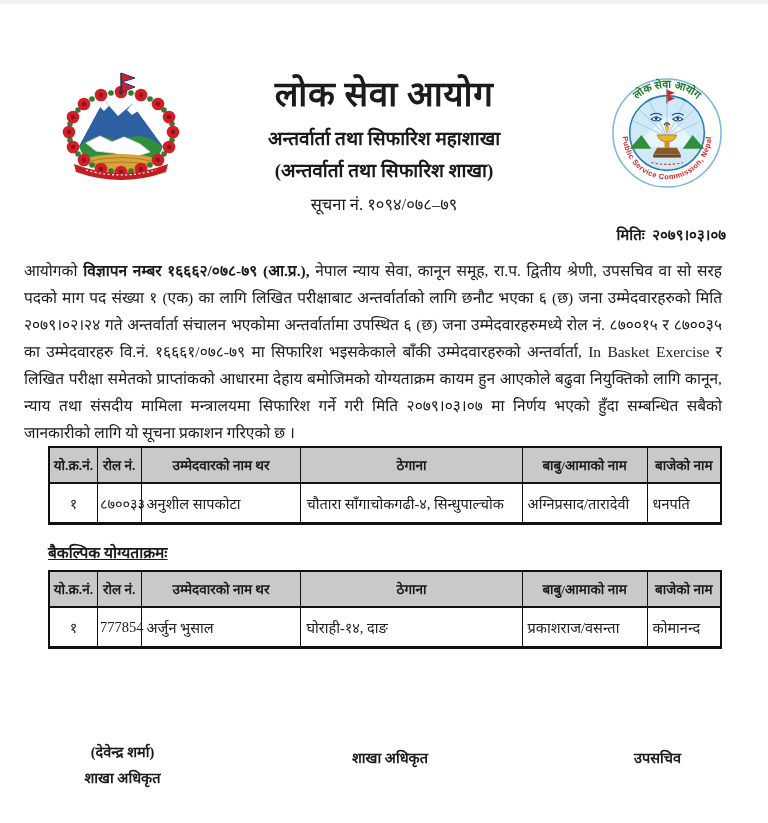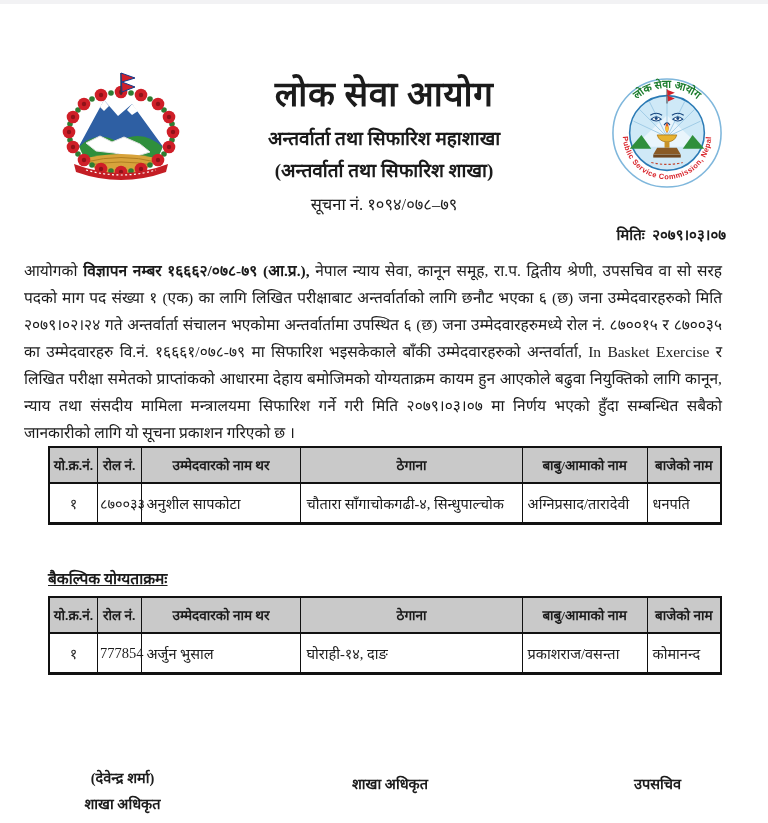--- a/index.html
+++ b/index.html
@@ -17,21 +17,21 @@
   .doc-sub2 { font-size:19px; font-weight:bold; margin-top:6px; }
   .doc-notice { font-size:16.5px; font-weight:normal; margin-top:9px; }
   .date-line { text-align:right; padding-right:42px; font-weight:bold; font-size:15px; margin-top:9px; white-space:pre; }
 
   
   .body-para { margin:13px 46px 0 24px; font-size:15.5px; line-height:27px; text-align:justify; }
   .body-para b { font-weight:bold; }
 
   
   .sec-heading { margin:22px 0 7px 48px; font-size:15.5px; font-weight:bold; text-decoration:underline; }
-  .sec-heading.second { margin-top:42px; }
+  .sec-heading.second { margin-top:16px; }
   table.qual { border-collapse:collapse; margin-left:48px; width:674px; border:2px solid #111; border-bottom:3px solid #111; table-layout:fixed; }
   table.qual th { background:#c9c9c9; border:1px solid #111; border-bottom:2px solid #111; font-size:13.5px; font-weight:bold; padding:8px 2px; text-align:center; }
   table.qual td { border:1px solid #111; font-size:14.5px; padding:9px 5px; text-align:left; vertical-align:middle; }
   table.qual td.ctr { text-align:center; padding:9px 2px; }
 
   
   .footer { display:flex; justify-content:space-between; padding:0 18px 0 30px; margin-top:92px; }
   .sig { width:185px; text-align:center; font-weight:bold; font-size:14.5px; }
   .sig .sig-title { margin-top:6px; }
 </style>

